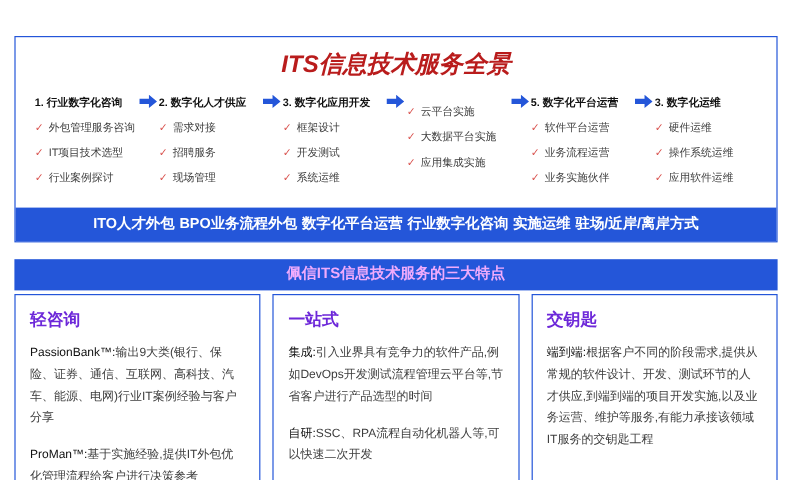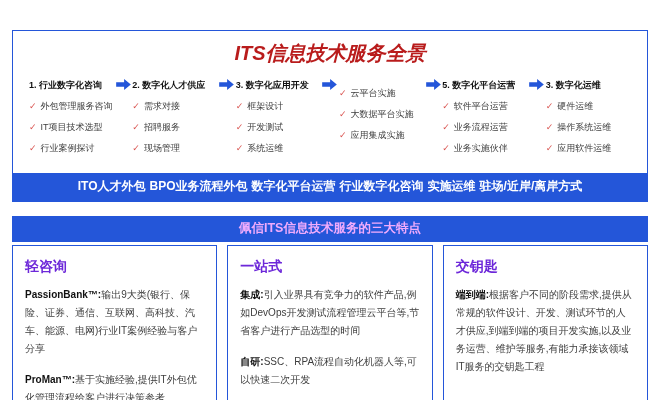--- a/index.html
+++ b/index.html
@@ -48,21 +48,21 @@
   .cards { display:flex; gap:10px; margin-top:3px; }
   .card {
     flex:1; border:1px solid #2456d9; background:#fff;
     padding:8px 12px; height:180px; overflow:hidden;
   }
   .card-title {
     color:#6d28d9; text-align:left; font-weight:bold; font-size:14px;
     margin:4px 0 10px;
   }
   .para { font-size:10px; line-height:1.8; color:#3d3d3d; margin:0 0 13px; }
-  .lead { color:#111; font-weight:bold; }
+  .lead { color:#111; font-weight:normal; }
 </style>
 </head>
 <body>
 
 <div class="page">
 
   <div class="top-box">
     <div class="top-title">ITS信息技术服务全景</div>
 
     <div class="cols">

